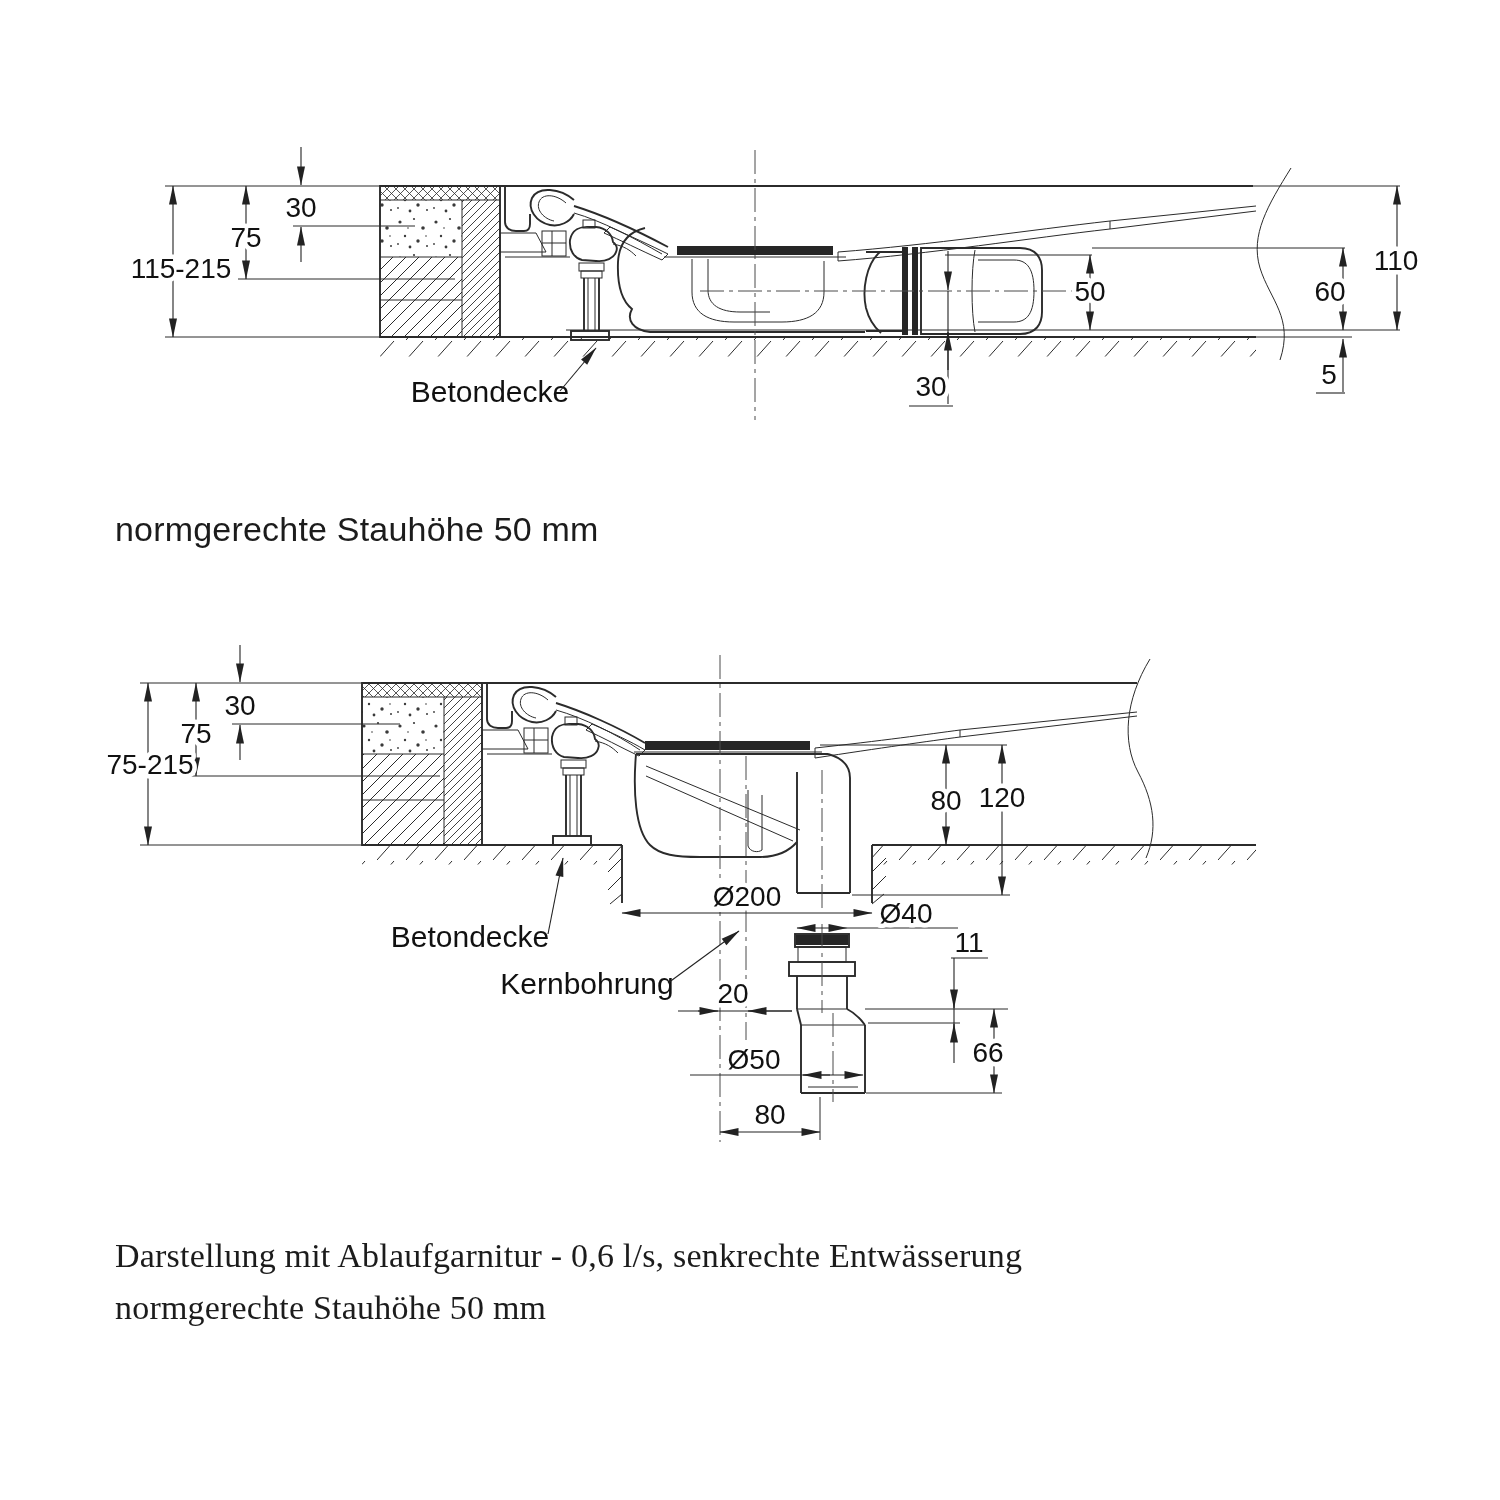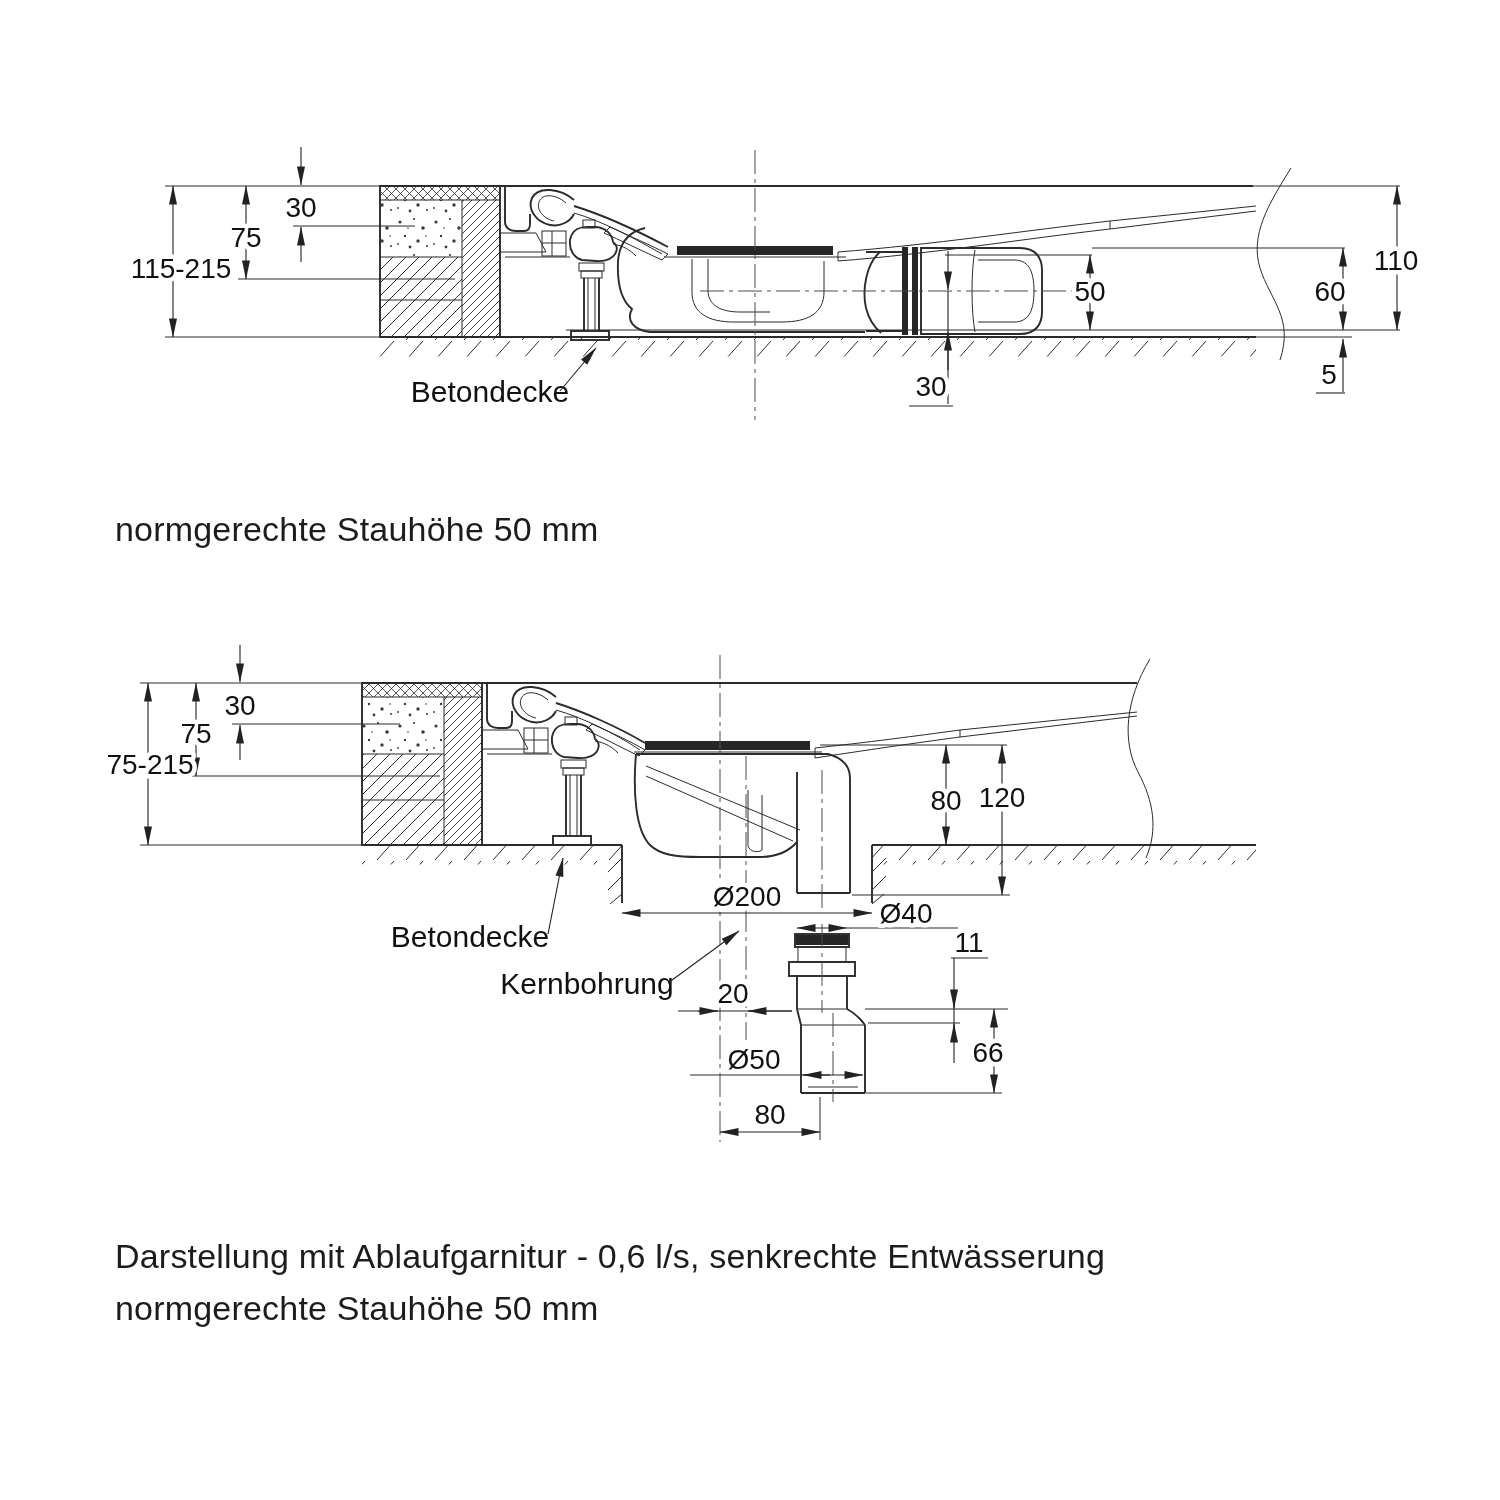--- a/index.html
+++ b/index.html
@@ -342,18 +342,18 @@
     <g>
       <text class="lab" x="587" y="994">Kernbohrung</text>
       <line class="d" x1="668" y1="983" x2="739" y2="931" marker-end="url(#arr)"></line>
     </g>
   </g>
 </svg>
 
   <div class="caption" style="top:503px;">
     <div>normgerechte Stauhöhe 50 mm</div>
   </div>
-  <div class="caption" style="top:1230px;">
+  <div class="caption" style="top:1230px;font-family:Liberation Serif, serif;">
     <div>Darstellung mit Ablaufgarnitur - 0,6 l/s, senkrechte Entwässerung</div>
     <div>normgerechte Stauhöhe 50 mm</div>
   </div>
 
 </div>
 
 </body></html>

